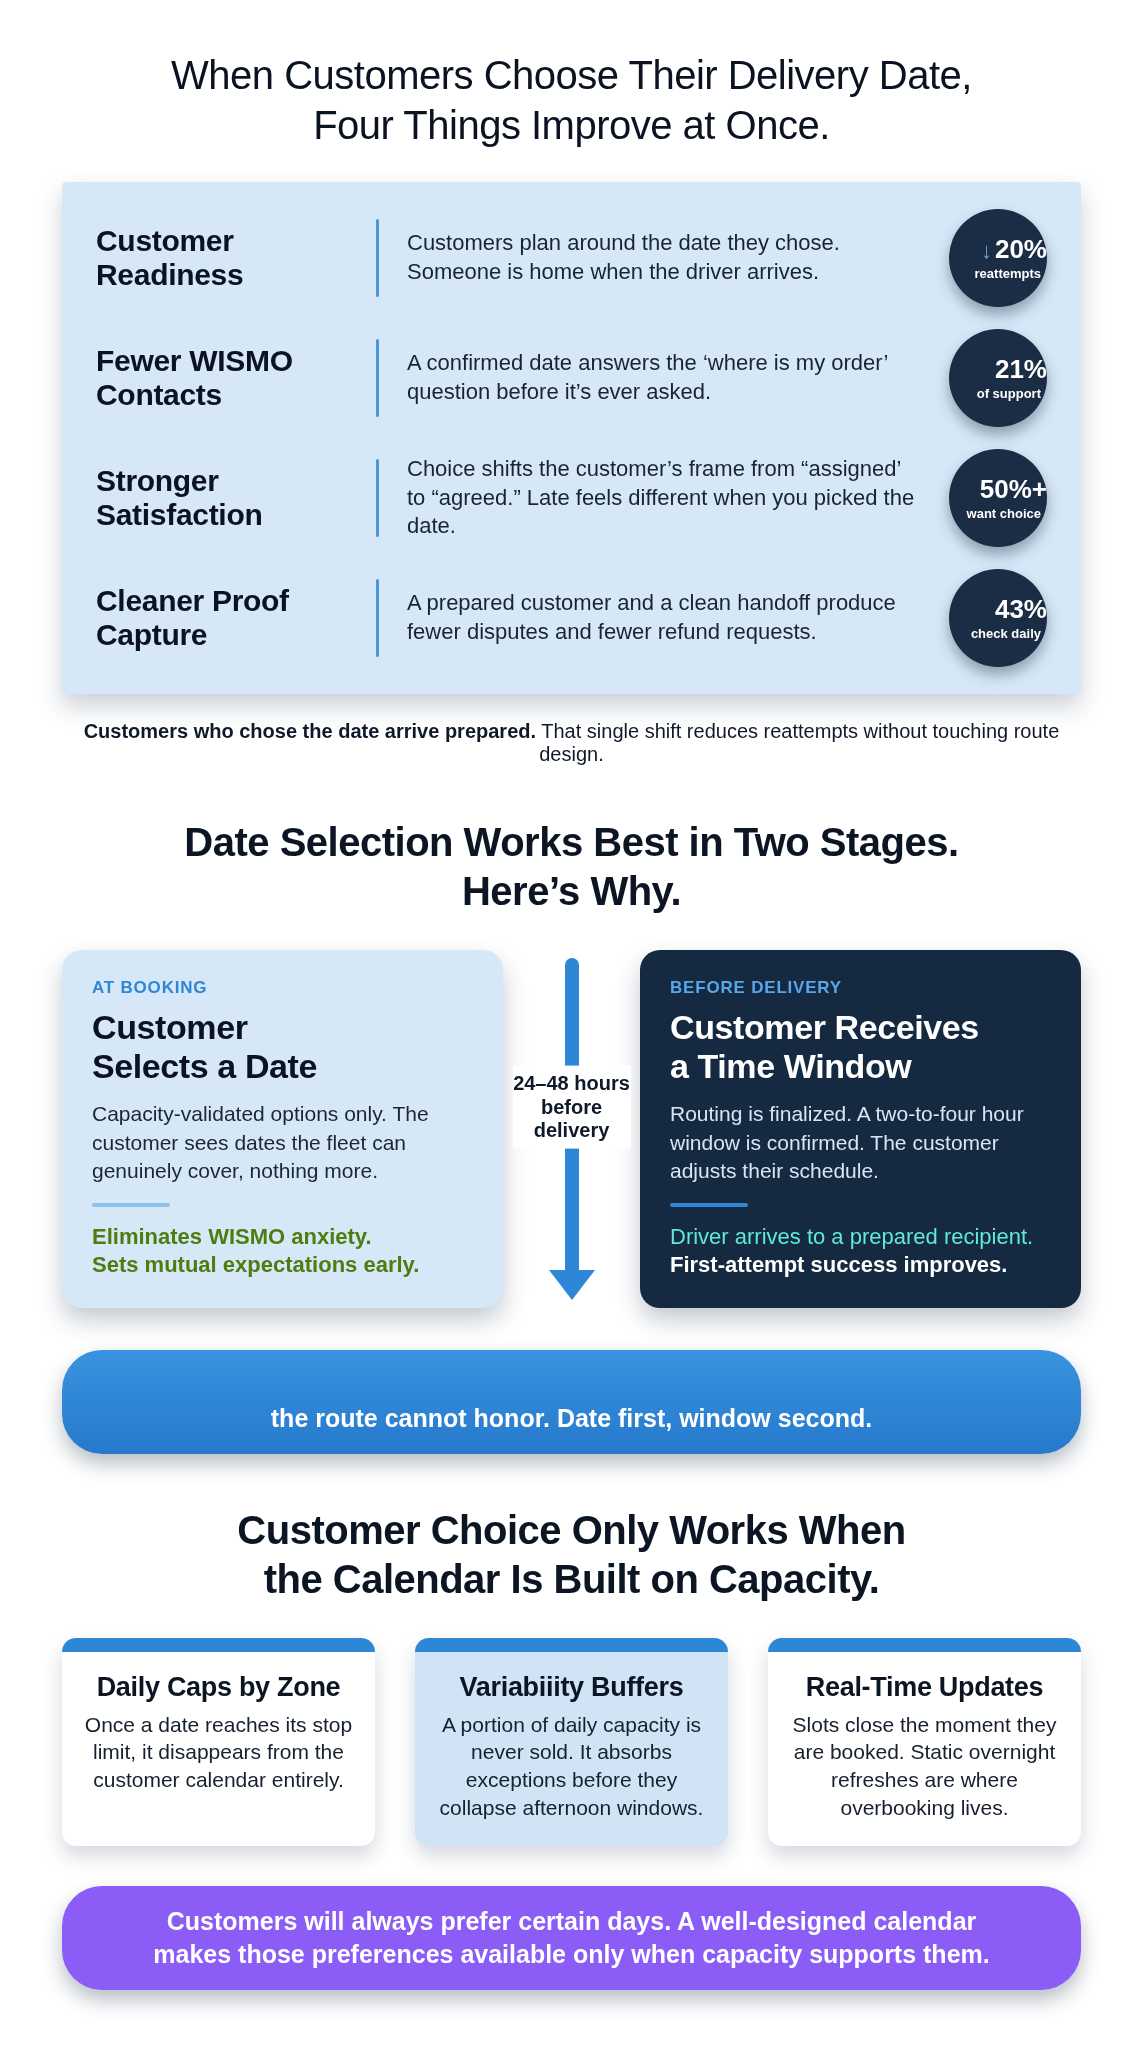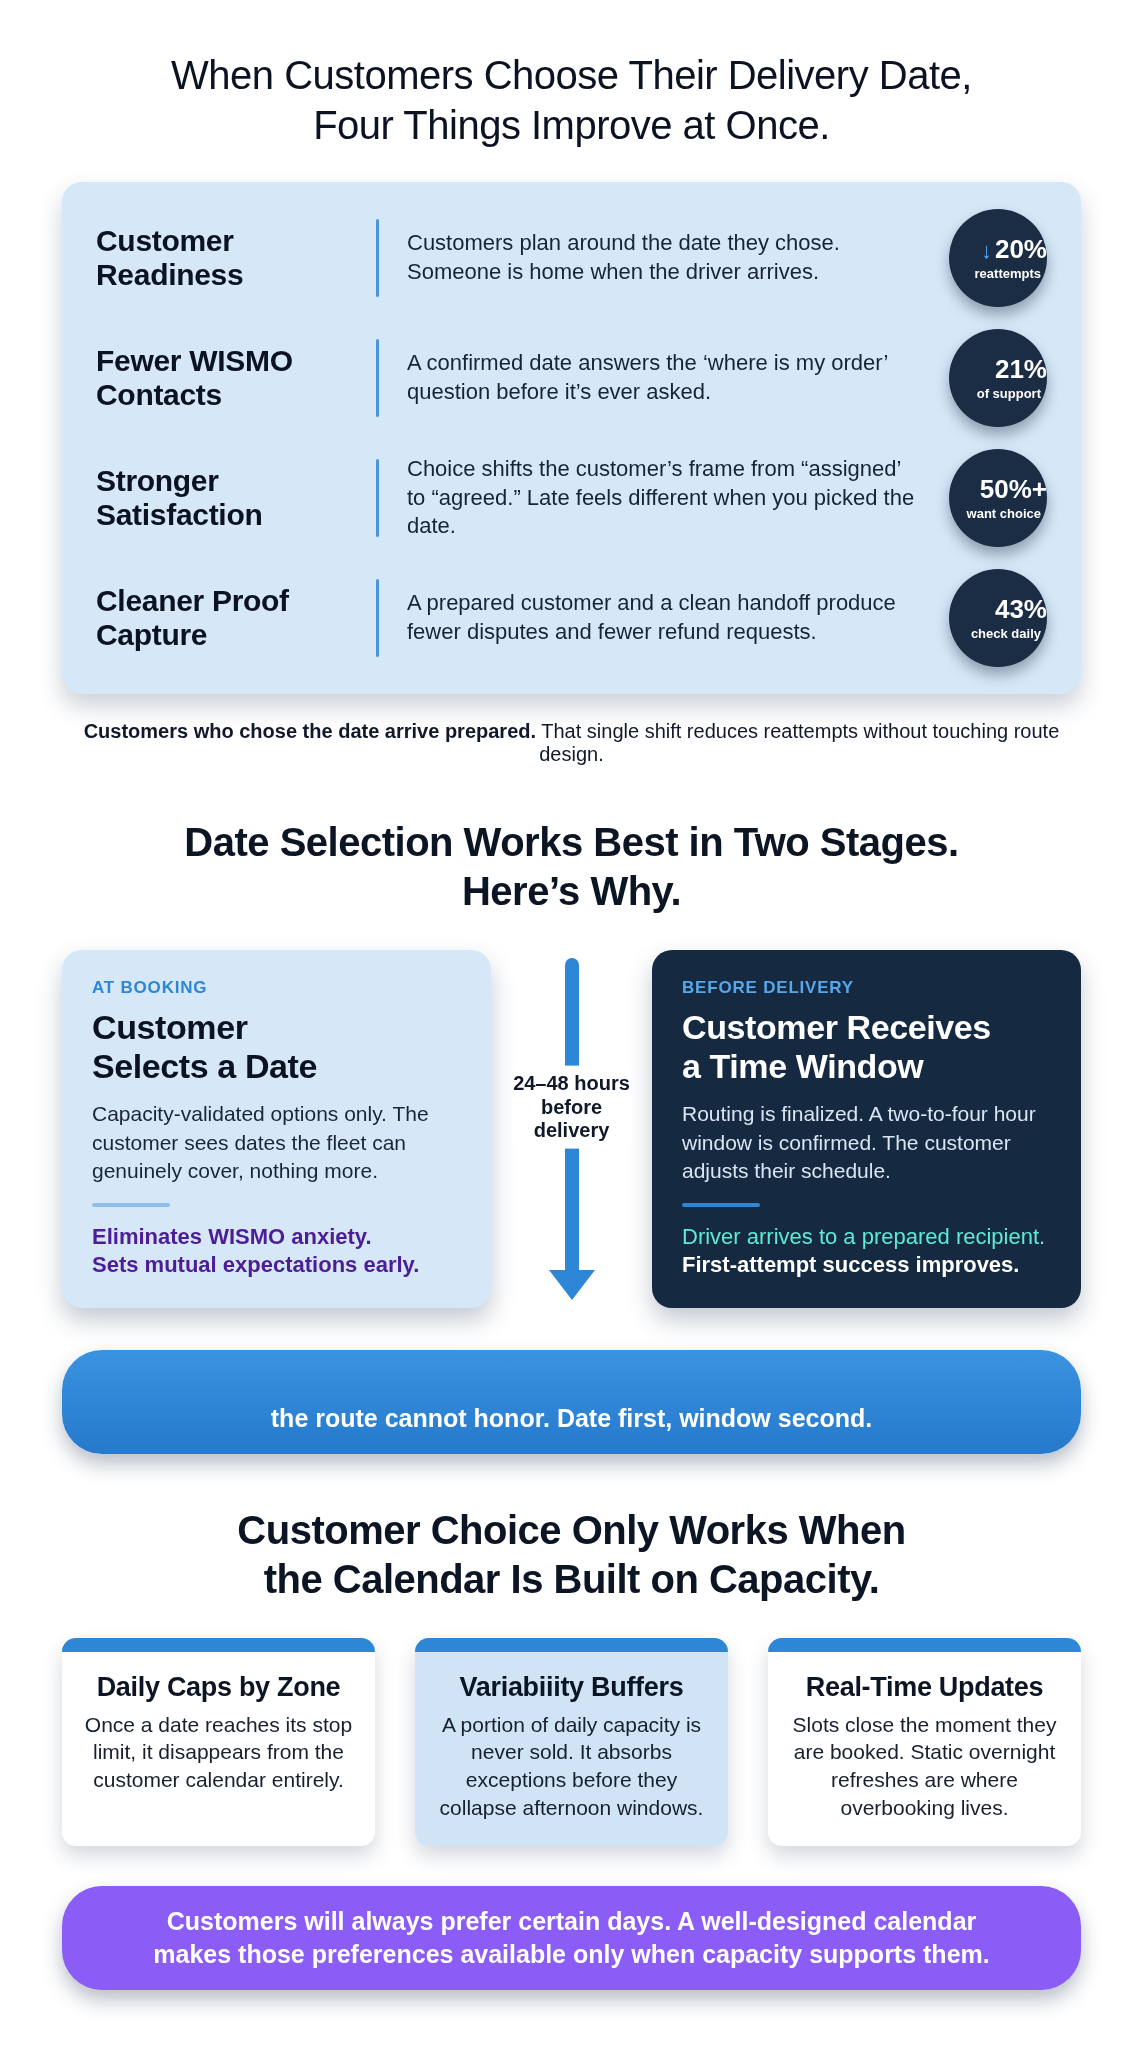--- a/index.html
+++ b/index.html
@@ -4,21 +4,21 @@
 <style>
   * { margin:0; padding:0; box-sizing:border-box; }
   body { background:#ffffff; font-family:"Liberation Sans", sans-serif; color:#0c1524; }
   .page { width:1143px; margin:0 auto; background:#fff; padding-top:50px; overflow:hidden; }
   .content { padding:0 62px; }
 
   .big-title { text-align:center; font-weight:normal; font-size:40px; line-height:1.25; color:#0b1322; letter-spacing:-0.5px; }
   .mb34 { margin-bottom:32px; }
 
   
-  .benefits-card { background:#d6e8f7; border-radius:20px; padding:16px 34px; box-shadow:0 12px 24px rgba(20,40,70,0.22); }
+  .benefits-card { background:#d6e8f7; border-radius:4px; padding:16px 34px; box-shadow:0 12px 24px rgba(20,40,70,0.22); }
   .benefit-row { display:flex; align-items:center; padding:11px 0; }
   .benefit-title { width:252px; font-weight:bold; font-size:30px; line-height:1.12; color:#0b1322; letter-spacing:-0.3px; }
   .benefit-divider { width:3px; height:78px; background:#4b96d9; border-radius:2px; margin:0 28px; flex:none; }
   .benefit-desc { flex:1; font-size:22px; line-height:1.3; color:#182436; padding-right:18px; }
   .badge { flex:none; width:98px; height:98px; border-radius:50%; background:#1b2c45; color:#fff;
            display:flex; flex-direction:column; align-items:flex-end; justify-content:center;
            box-shadow:0 8px 14px rgba(10,25,45,0.35); margin-left:8px; }
   .badge-value { font-weight:bold; font-size:26px; line-height:1; }
   .badge-arrow { color:#55a6ea; font-weight:bold; font-size:22px; margin-right:3px; }
   .badge-label { font-size:13px; font-weight:bold; margin-top:5px; text-align:center; line-height:1.05; padding:0 6px; }
@@ -37,25 +37,25 @@
   .stage-right .stage-label { color:#57a8ea; }
   .stage-heading { font-weight:bold; font-size:34px; line-height:1.16; margin:10px 0 14px; letter-spacing:-0.4px; }
   .stage-left .stage-heading { color:#0b1322; }
   .stage-body { font-size:21px; line-height:1.34; }
   .stage-left  .stage-body { color:#1a2638; }
   .stage-right .stage-body { color:#d9e5f2; }
   .stage-divider { width:78px; height:4px; border-radius:2px; margin:18px 0 16px; }
   .stage-left  .stage-divider { background:#8fc0ea; }
   .stage-right .stage-divider { background:#2e86d6; }
   .stage-footer { font-size:22px; line-height:1.3; }
-  .stage-left .stage-footer { font-weight:bold; color:#4c1d95; }
+  .stage-left .stage-footer { font-weight:bold; color:#4d7c0f; }
   .stage-right .ft-reg { color:#5eead4; }
   .stage-right .ft-bold { color:#ffffff; font-weight:bold; }
 
-  .stage-middle { width:161px; position:relative; flex:none; }
+  .stage-middle { width:137px; position:relative; flex:none; }
   .down-arrow { position:absolute; left:50%; top:8px; bottom:8px; transform:translateX(-50%); display:flex; flex-direction:column; align-items:center; }
   .arrow-shaft { width:14px; flex:1; background:#2e86d6; border-radius:7px 7px 0 0; }
   .arrow-head { width:0; height:0; border-left:23px solid transparent; border-right:23px solid transparent; border-top:30px solid #2e86d6; }
   .arrow-label { position:absolute; left:50%; top:44%; transform:translate(-50%,-50%); z-index:2;
                  background:#ffffff; width:118px; text-align:center; font-weight:bold; font-size:20px;
                  line-height:1.18; color:#10192a; padding:6px 0; }
 
   .pill-banner { margin:42px 0 0; border-radius:40px; padding:19px 30px; text-align:center;
                  color:#fff; font-weight:bold; font-size:25px; line-height:1.32;
                  box-shadow:0 10px 20px rgba(20,40,70,0.3); }

